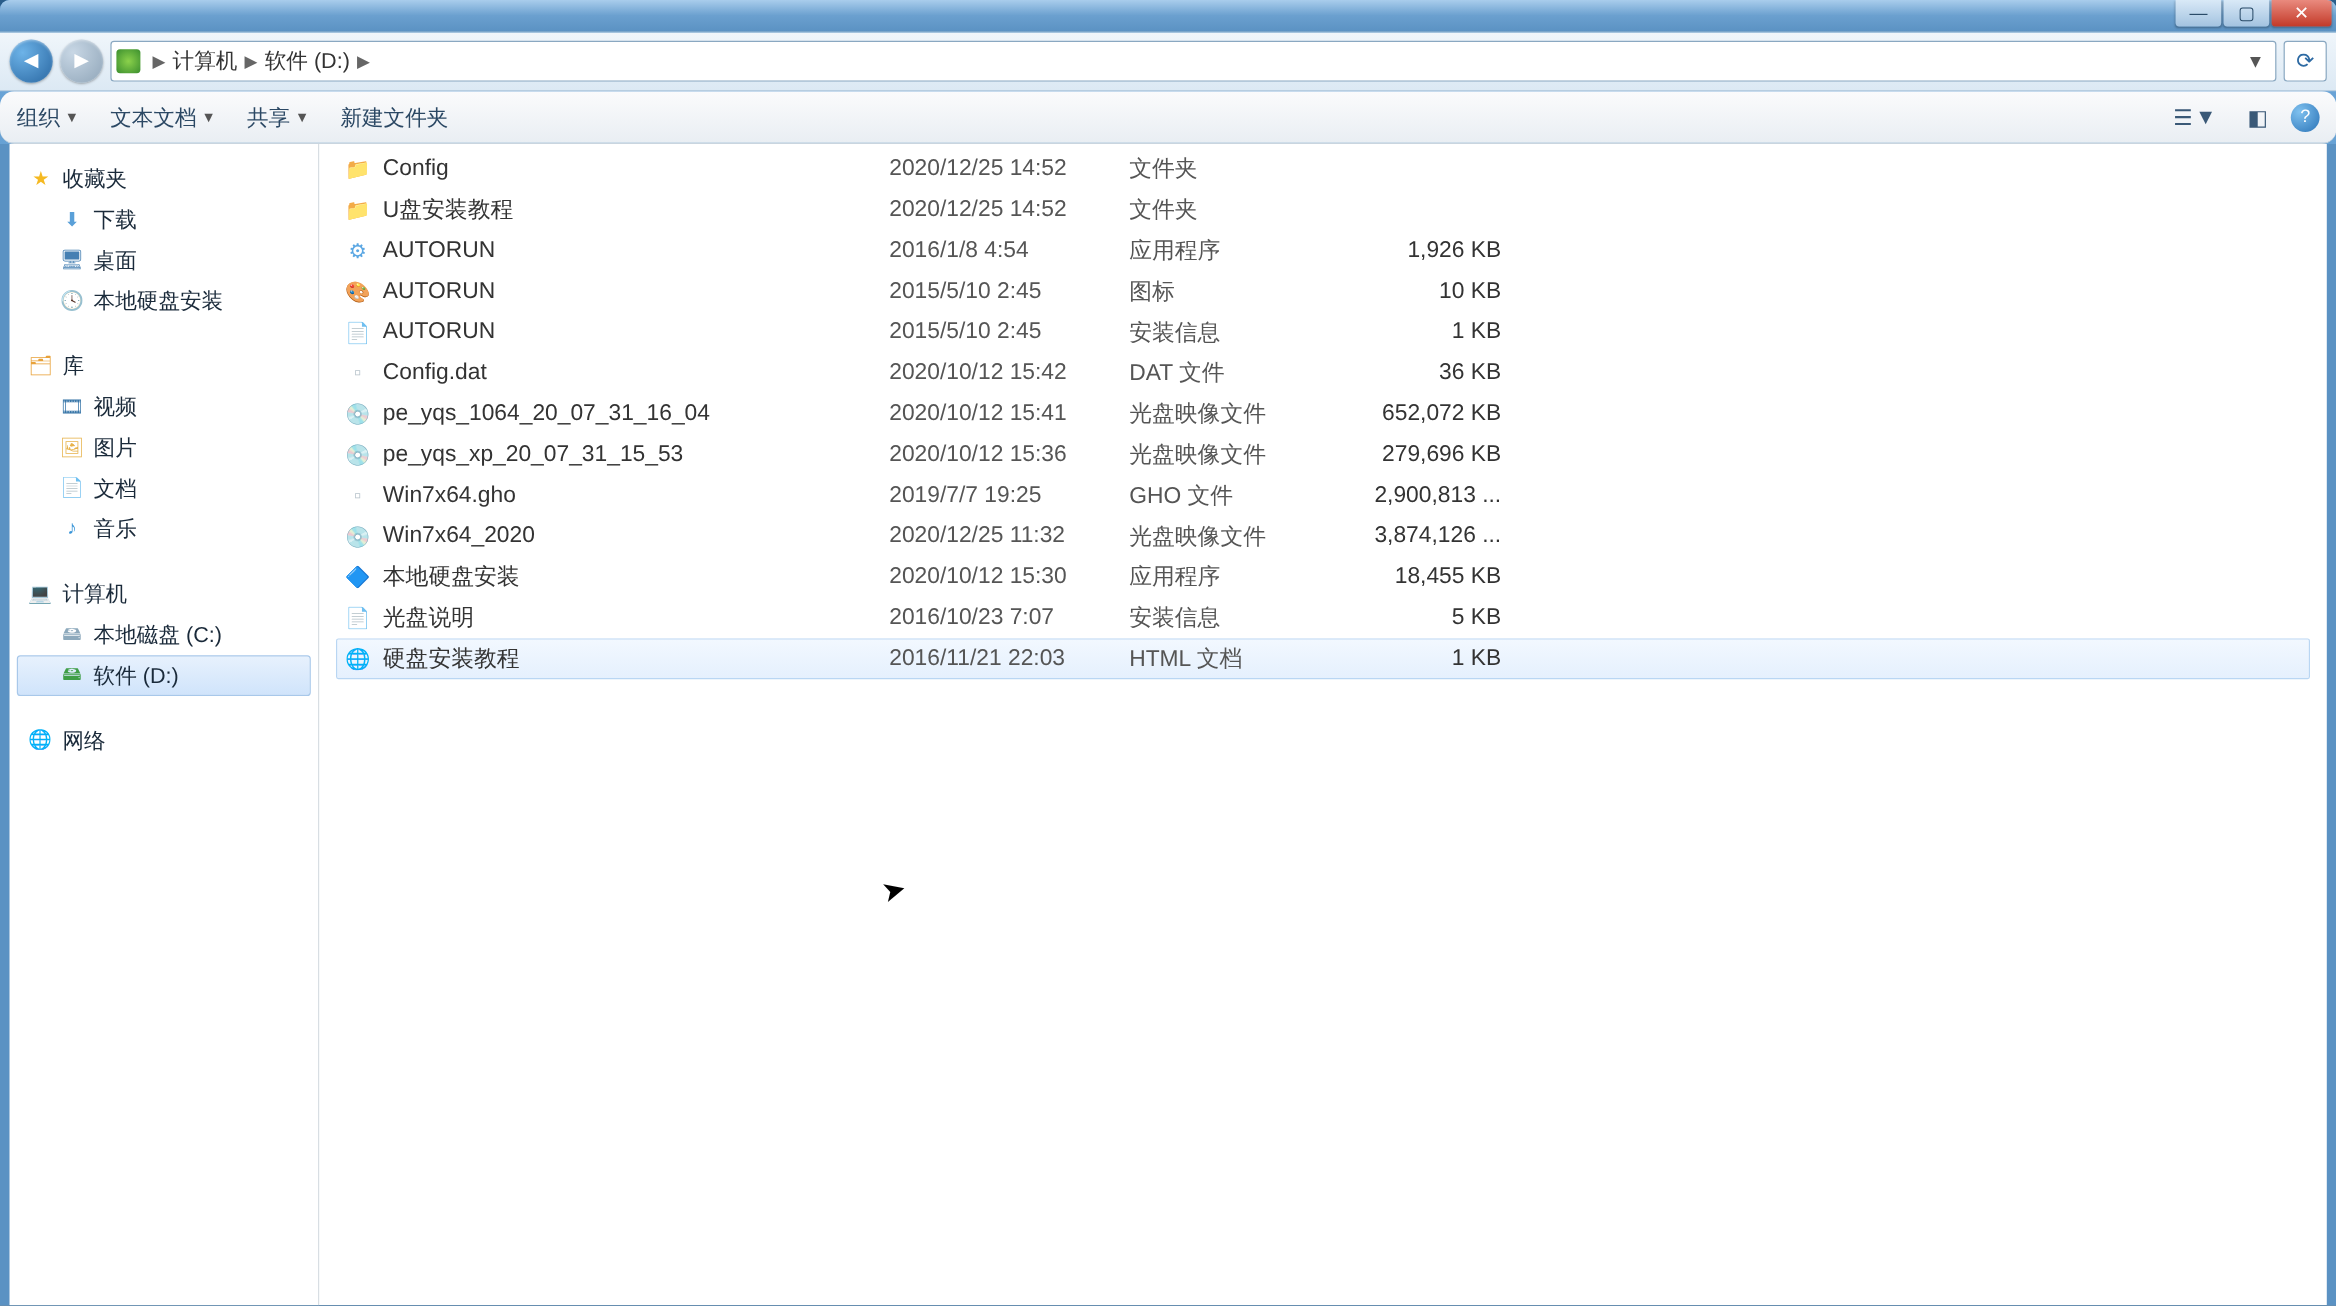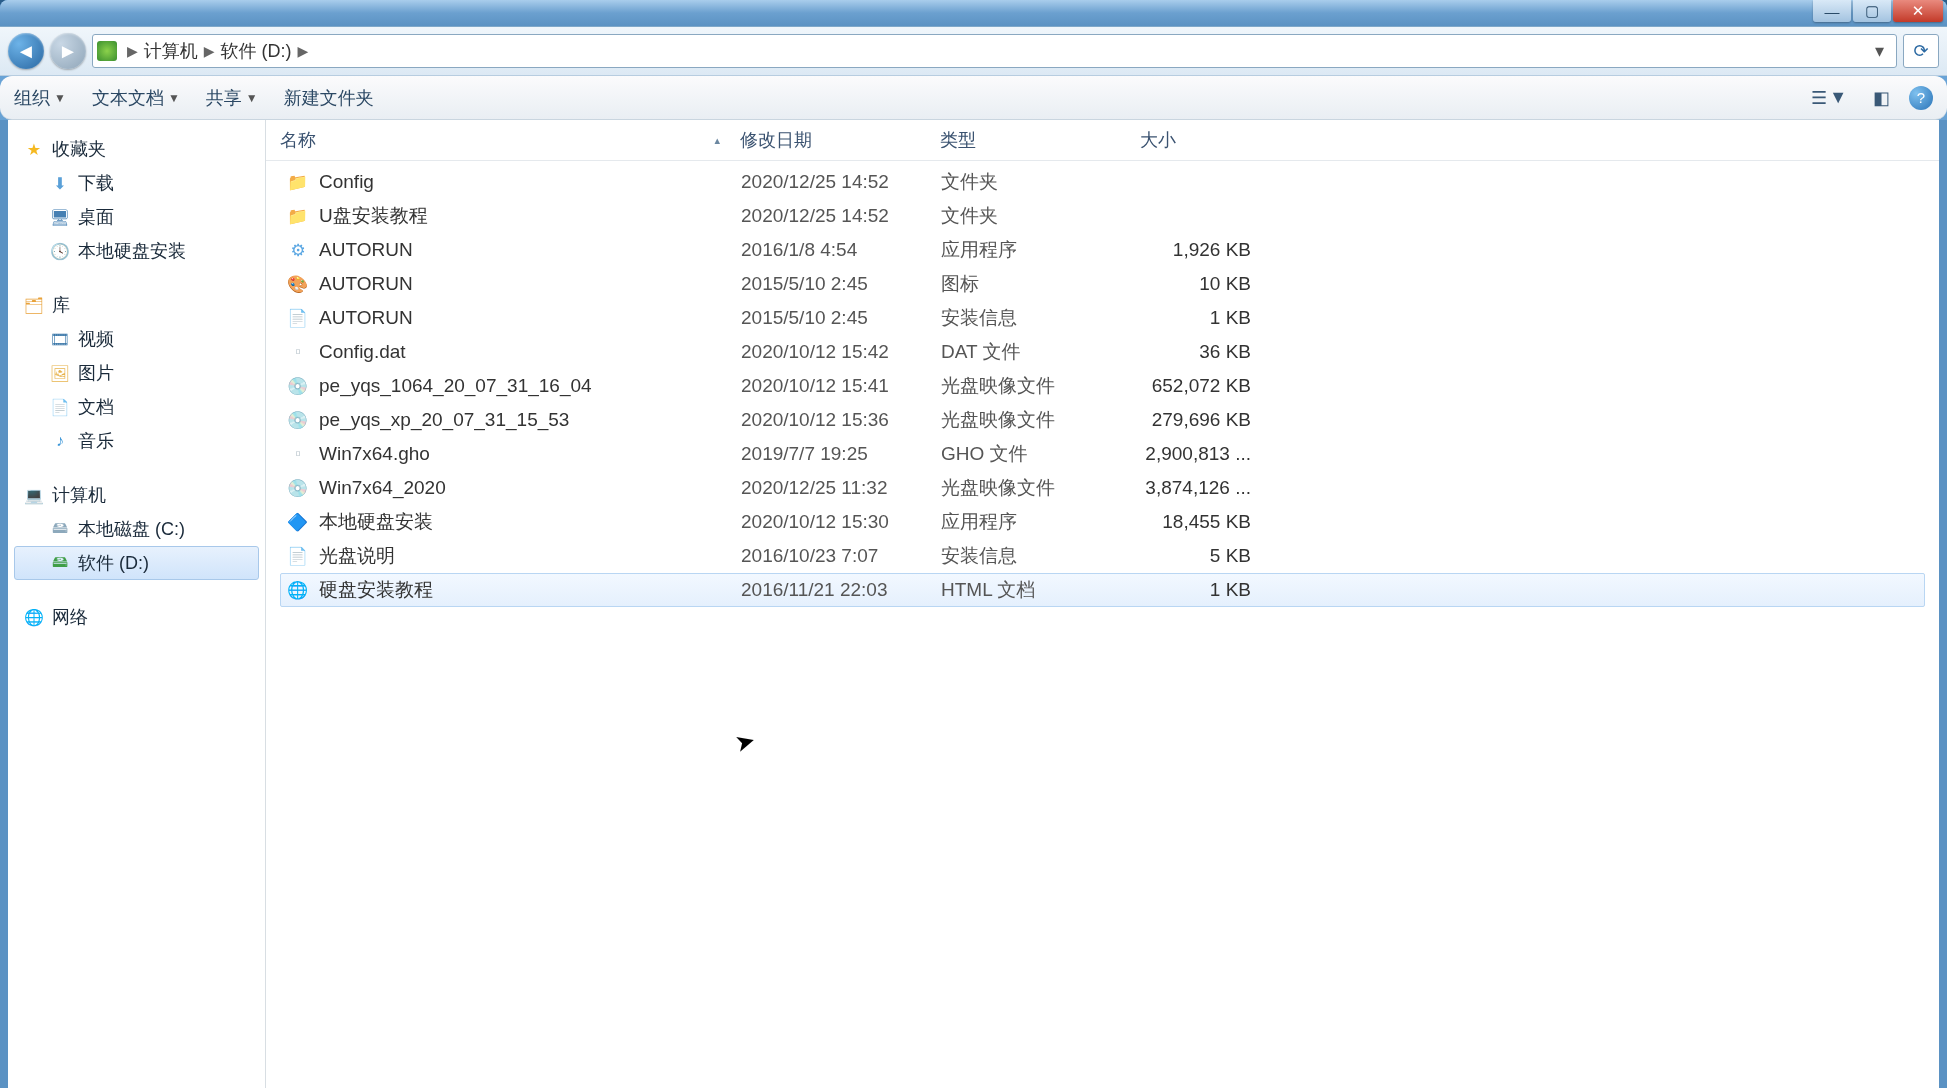--- a/index.html
+++ b/index.html
@@ -245,29 +245,20 @@
 
       <div class="side-group">
         <div class="side-hdr">
           <span class="sico net-i">🌐</span>
           <span>网络</span>
         </div>
       </div>
     </div>
 
     <div class="main">
-      <div class="cols">
-        <div class="col-h">
-          <span>名称</span>
-          <span class="sort-ind">▴</span>
-        </div>
-        <div class="col-h">修改日期</div>
-        <div class="col-h">类型</div>
-        <div class="col-h">大小</div>
-      </div>
       <div class="rows" id="rows">
           <div class="row">
             <div class="cell-name">
               <span class="fico folder">📁</span>
               <span>Config</span>
             </div>
             <div class="cell-date">2020/12/25 14:52</div>
             <div class="cell-type">文件夹</div>
             <div class="cell-size"></div>
           </div>

